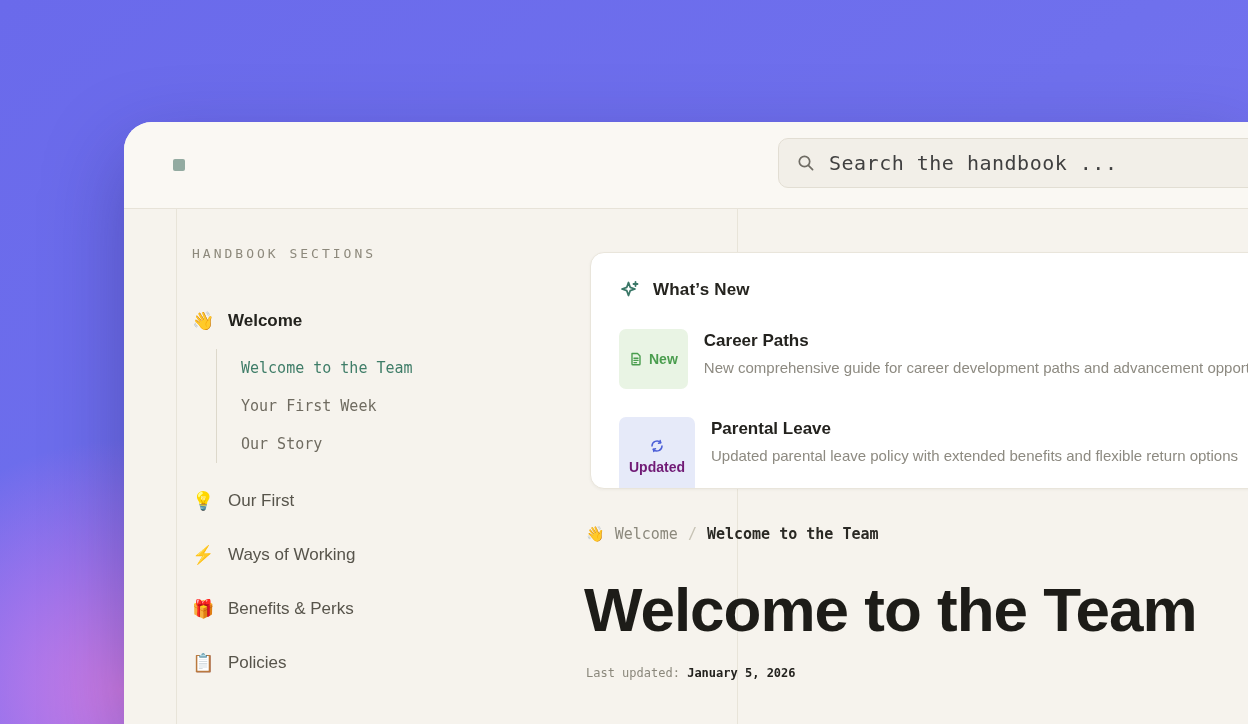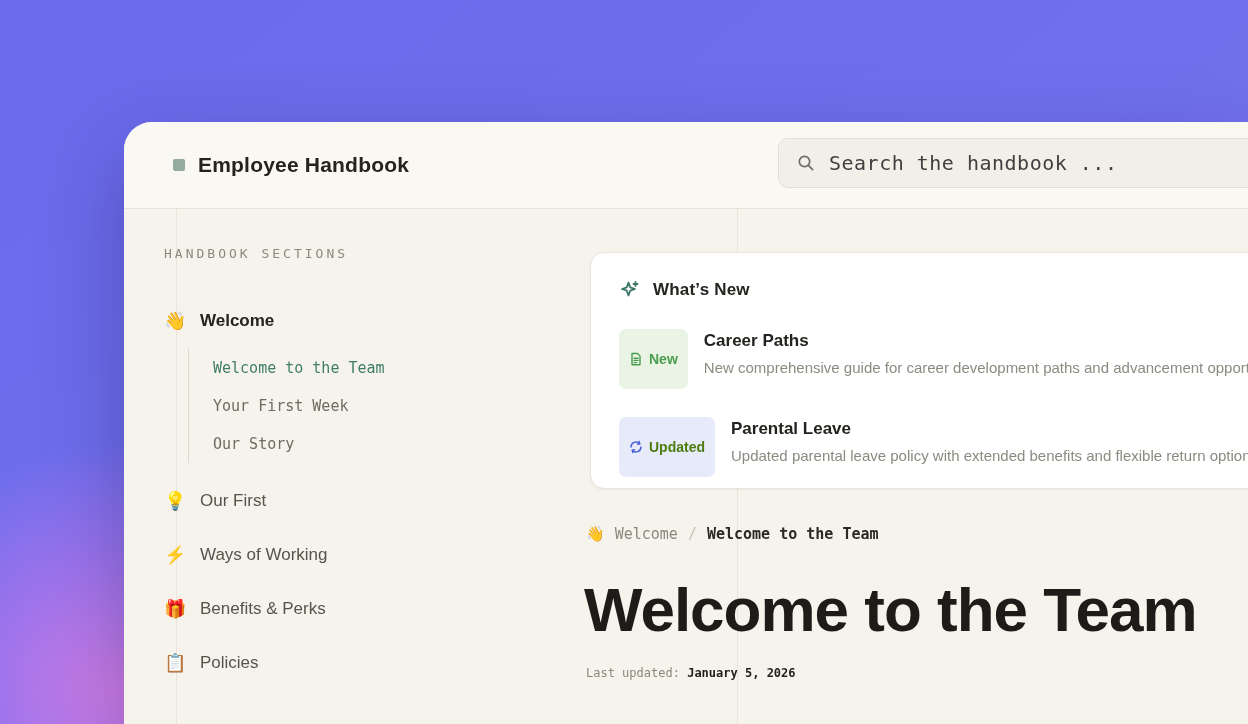--- a/index.html
+++ b/index.html
@@ -19,42 +19,42 @@
   .logo-sq{width:12px;height:12px;background:#93aba1;border-radius:2px;display:inline-block;}
   .app-title{font-size:21px;font-weight:700;color:#24231e;letter-spacing:.2px;}
   .searchbox{position:absolute;left:654px;top:16px;width:620px;height:50px;box-sizing:border-box;
     background:#f2efe8;border:1px solid #e2ded3;border-radius:10px;
     display:flex;align-items:center;gap:14px;padding:0 18px;cursor:text;}
   .searchbox .ph{font-family:"DejaVu Sans Mono",monospace;font-size:20px;color:#404040;letter-spacing:.5px;}
   
   .vline{position:absolute;top:86px;bottom:0;width:1px;background:#e8e4d9;}
   .vline.a{left:52px}.vline.b{left:613px}
   
-  .side{position:absolute;left:40px;top:124px;width:440px;}
+  .side{position:absolute;left:68px;top:124px;width:440px;}
   .sec-label{font-family:"DejaVu Sans Mono",monospace;font-size:13px;letter-spacing:3px;
     color:#8d897c;line-height:16px;margin:0 0 43px 0;}
   .nav-item{display:flex;align-items:center;gap:14px;height:32px;font-size:17px;color:#57544b;cursor:pointer;}
   .nav-item .emo{font-size:18px;width:22px;text-align:center;}
   .nav-item.active-sec{color:#23221d;font-weight:700;}
   .nav-item.main{margin-top:22px;}
   .subnav{margin:12px 0 0 24px;padding-left:24px;border-left:1px solid #ddd8cb;}
   .subitem{font-family:"DejaVu Sans Mono",monospace;font-size:15px;line-height:38px;
     color:#6f6b60;cursor:pointer;white-space:nowrap;}
   .subitem.active{color:#3f7d68;}
   
   .card{position:absolute;left:466px;top:130px;width:840px;height:237px;box-sizing:border-box;
     background:#ffffff;border:1px solid #e9e5db;border-radius:14px;
     box-shadow:0 1px 3px rgba(60,50,30,.05);padding:26px 28px;overflow:hidden;}
   .card-head{display:flex;align-items:center;gap:12px;height:22px;}
   .card-head h2{margin:0;font-size:17px;font-weight:700;color:#25241f;letter-spacing:.2px;}
   .wn-item{display:flex;align-items:flex-start;gap:16px;margin-top:28px;cursor:pointer;}
   .badge{display:inline-flex;align-items:center;gap:6px;border-radius:7px;
     padding:22px 10px;font-size:14px;font-weight:600;white-space:nowrap;}
   .badge.new{background:#e9f4e4;color:#4a9d4e;}
-  .badge.updated{background:#e6eaf9;color:#4d7c0f;}
+  .badge.updated{background:#e6eaf9;color:#701a75;flex-direction:column;}
   .wn-text .t{font-size:17px;font-weight:600;color:#23221e;line-height:24px;}
   .wn-text .d{margin-top:4px;font-size:15px;color:#8d8a81;line-height:22px;white-space:nowrap;}
   
   .crumb{position:absolute;left:462px;top:403px;display:flex;align-items:center;gap:10px;
     font-family:"DejaVu Sans Mono",monospace;font-size:15px;color:#8b887c;white-space:nowrap;}
   .crumb .emo{font-size:15px;}
   .crumb .sep{color:#c6c2b4;}
   .crumb .cur{color:#2a2924;font-weight:700;}
   .headline{position:absolute;left:460px;top:452px;margin:0;font-size:62px;font-weight:600;
     color:#1d1c18;letter-spacing:-1px;white-space:nowrap;}
@@ -67,21 +67,20 @@
 <body>
 
 <div class="stage">
   <div class="glow"></div>
 
   <div class="window">
 
     <div class="hd">
       <div class="brand">
         <span class="logo-sq"></span>
-        <span class="app-title">Employee Handbook</span>
       </div>
       <div class="searchbox">
         <span>
           <svg width="18" height="18" viewBox="0 0 18 18" fill="none" stroke="#6f6c64" stroke-width="1.7" stroke-linecap="round">
             <circle cx="7.5" cy="7.5" r="5.2"></circle>
               <line x1="11.6" y1="11.6" x2="15.6" y2="15.6"></line>
           </svg>
         </span>
         <span class="ph">Search the handbook ...</span>
       </div>

